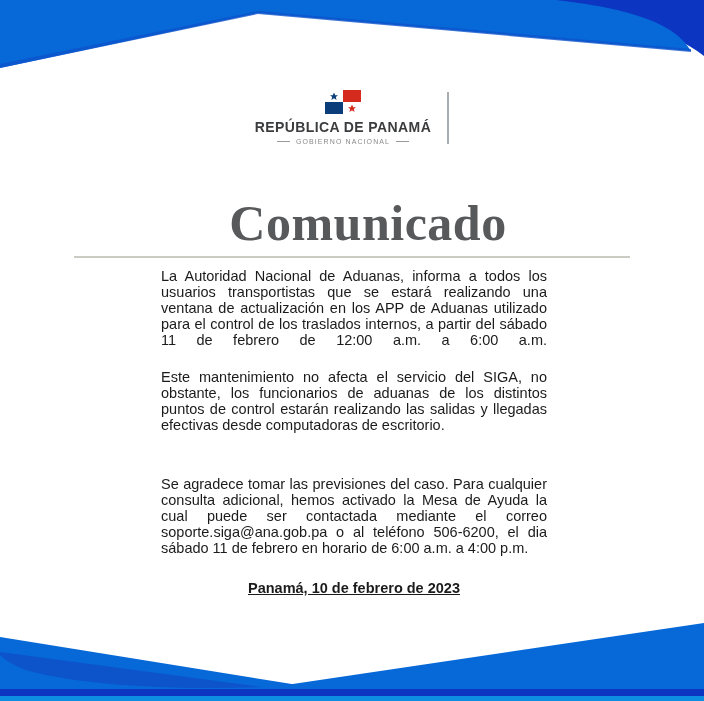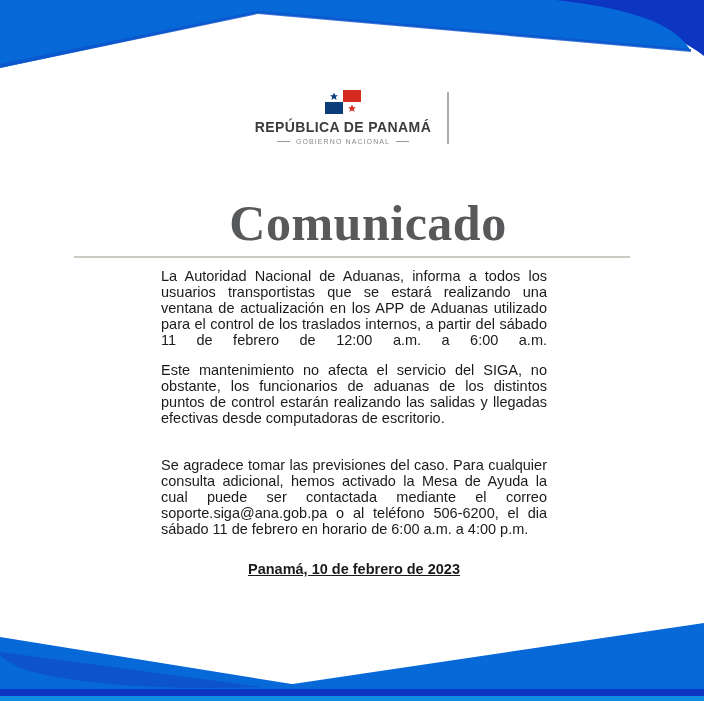--- a/index.html
+++ b/index.html
@@ -51,22 +51,22 @@
     border:none;border-top:2px solid var(--rule-gray,#cbcbc3);margin:0;
   }
 
   .content{
     position:absolute;top:268px;left:161px;width:386px;
     font-size:14.5px;line-height:16px;
     color:var(--body-text,#1b1b1b);
   }
   .content p{margin:0;text-align:justify;}
   .content p.justify-last{text-align-last:justify;}
-  .content p + p{margin-top:14px;}
-  .content p.extra-gap{margin-top:31px;}
+  .content p + p{margin-top:21px;}
+  .content p.extra-gap{margin-top:43px;}
   .date{
     margin-top:24px !important;
     text-align:center !important;
     font-weight:bold;font-size:14.5px;text-decoration:underline;
   }
 </style>
 </head>
 <body>
 
 <div class="page">

